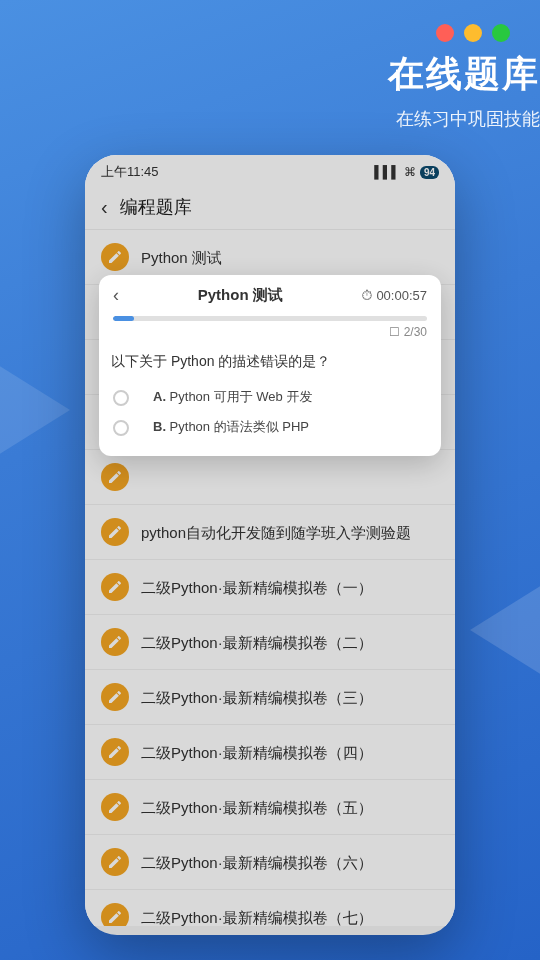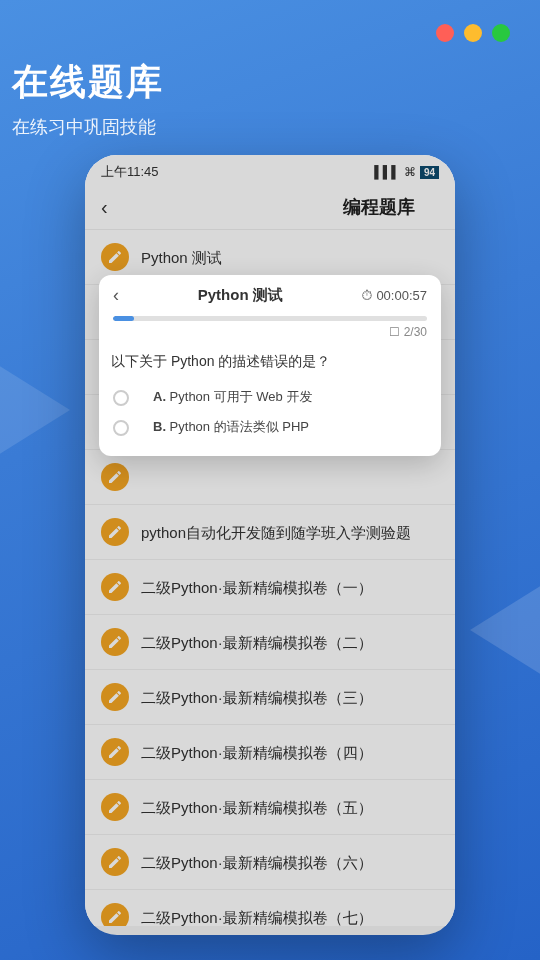--- a/index.html
+++ b/index.html
@@ -58,24 +58,23 @@
       border-radius: 50%;
     }
     .tl-red { background: #ff5f57; }
     .tl-yellow { background: #febc2e; }
     .tl-green { background: #28c840; }
 
     
     .header-area {
       position: absolute;
       top: 50px;
-      left: 12px; right: 0;
-      text-align: left;
+      left: 0; right: 0;
+      text-align: right;
       z-index: 5;
-      margin-top: 8px;
     }
     .main-title {
       font-size: 36px;
       font-weight: 800;
       color: #fff;
       letter-spacing: 2px;
     }
     .sub-title {
       font-size: 18px;
       color: rgba(255,255,255,0.9);
@@ -114,43 +113,43 @@
       gap: 4px;
       font-size: 12px;
     }
     .battery-icon {
       display: inline-flex;
       align-items: center;
       background: #0c4a6e;
       color: #fff;
       font-size: 10px;
       padding: 1px 4px;
-      border-radius: 0;
+      border-radius: 6px;
       font-weight: 700;
     }
 
     
     .nav-bar {
       background: #fff;
       display: flex;
       align-items: center;
       padding: 8px 16px 10px;
       border-bottom: 1px solid #eee;
     }
     .nav-back {
       font-size: 20px;
       color: #333;
       cursor: pointer;
       margin-right: 12px;
     }
     .nav-title {
       flex: 1;
-      text-align: right;
+      text-align: left;
       font-size: 18px;
-      font-weight: 700;
+      font-weight: 400;
       color: #222;
       padding-right: 24px;
     }
 
     
     .list-area {
       background: #fff;
       overflow-y: auto;
       height: calc(780px - 38px - 46px);
       position: relative;

